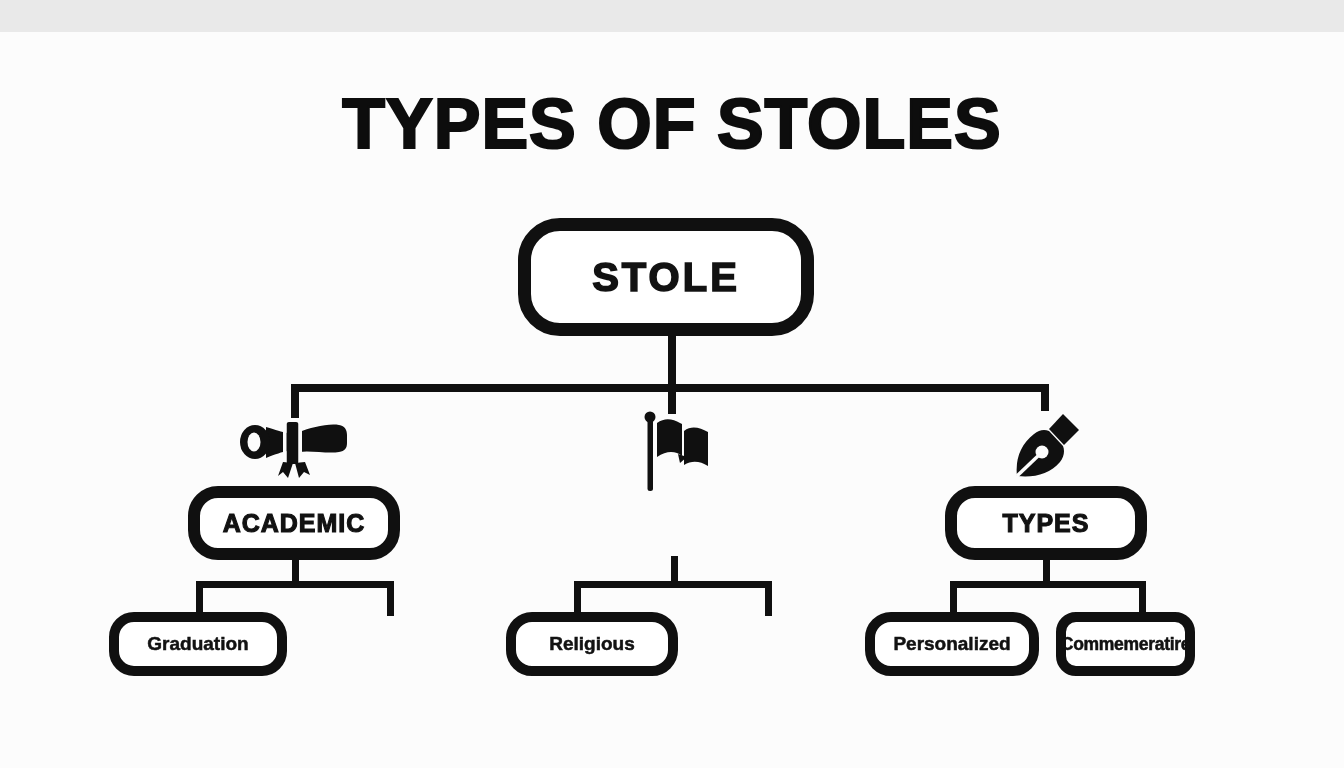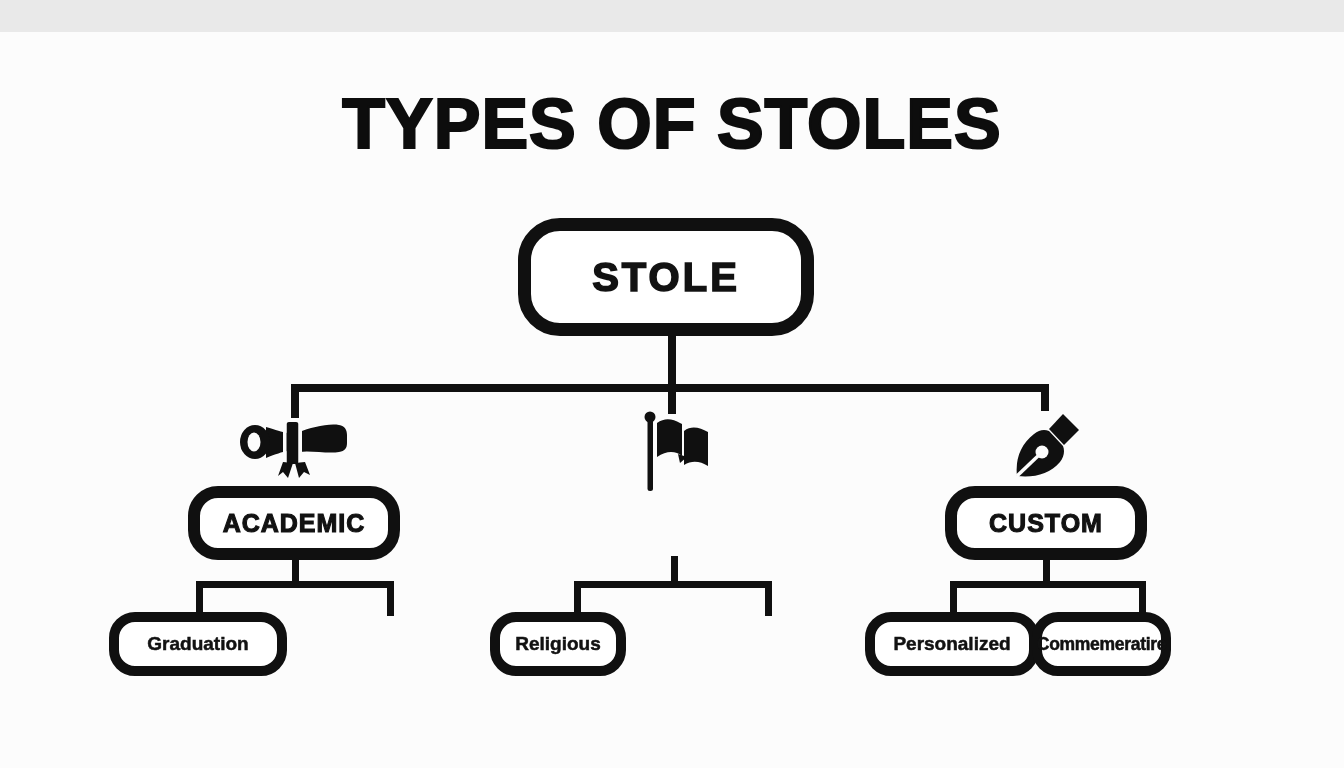--- a/index.html
+++ b/index.html
@@ -30,26 +30,26 @@
     font-size:25px;letter-spacing:1px;-webkit-text-stroke:1.1px #121212;
   }
   .branch.academic{left:188px;width:212px;}
   .branch.identity{left:572px;width:204px;}
   .branch.custom{left:945px;width:202px;}
   .leaf{
     top:580px;height:64px;border-width:10px;border-radius:26px;
     font-size:19px;-webkit-text-stroke:0.5px #121212;
   }
   .leaf.tight{font-size:17.5px;letter-spacing:-0.3px;}
-  .leaf.graduation{left:109px;width:178px;}
+  .leaf.graduation{left:109px;width:178px;border-radius:25px;}
   .leaf.fratenity{left:300px;width:174px;}
-  .leaf.religious{left:490px;width:136px;}
+  .leaf.religious{left:506px;width:172px;}
   .leaf.military{left:677px;width:175px;}
   .leaf.personalized{left:865px;width:174px;}
-  .leaf.commemeratire{left:1032px;width:139px;}
+  .leaf.commemeratire{left:1056px;width:139px;border-radius:20px;}
   .line{position:absolute;background:#101010;}
   .v-root{left:668px;top:301px;width:8px;height:55px;}
   .h-top{left:291px;top:352px;width:758px;height:8px;border-radius:3px;}
   .v-top-l{left:291px;top:352px;width:8px;height:34px;}
   .v-top-c{left:668px;top:352px;width:8px;height:30px;}
   .v-top-r{left:1041px;top:352px;width:8px;height:27px;}
   .v-a{left:292px;top:524px;width:7px;height:29px;}
   .h-a{left:196px;top:549px;width:198px;height:7px;}
   .v-a1{left:196px;top:553px;width:7px;height:31px;}
   .v-a2{left:387px;top:553px;width:7px;height:31px;}
@@ -107,21 +107,21 @@
     <polygon points="58,6 74,22 59,37 44,21" fill="#101010"></polygon>
     <path d="M12 68 C10 51 16 36 29 26 C34 22 39 21 44 23 L58 38 C60 43 59 49 55 54 C45 66 29 70 12 68 Z" fill="#101010"></path>
     <line x1="12" y1="68" x2="34" y2="47" stroke="#fcfcfc" stroke-width="3.5"></line>
     <circle cx="37" cy="44" r="6.5" fill="#fcfcfc"></circle>
   </svg>
 
   <div class="node branch academic">
     <span>ACADEMIC</span>
   </div>
   <div class="node branch custom">
-    <span>CUSTOM</span>
+    <span>TYPES</span>
   </div>
 
   <div class="line v-a"></div>
   <div class="line h-a"></div>
   <div class="line v-a1"></div>
   <div class="line v-a2"></div>
   <div class="line v-b"></div>
   <div class="line h-b"></div>
   <div class="line v-b1"></div>
   <div class="line v-b2"></div>

